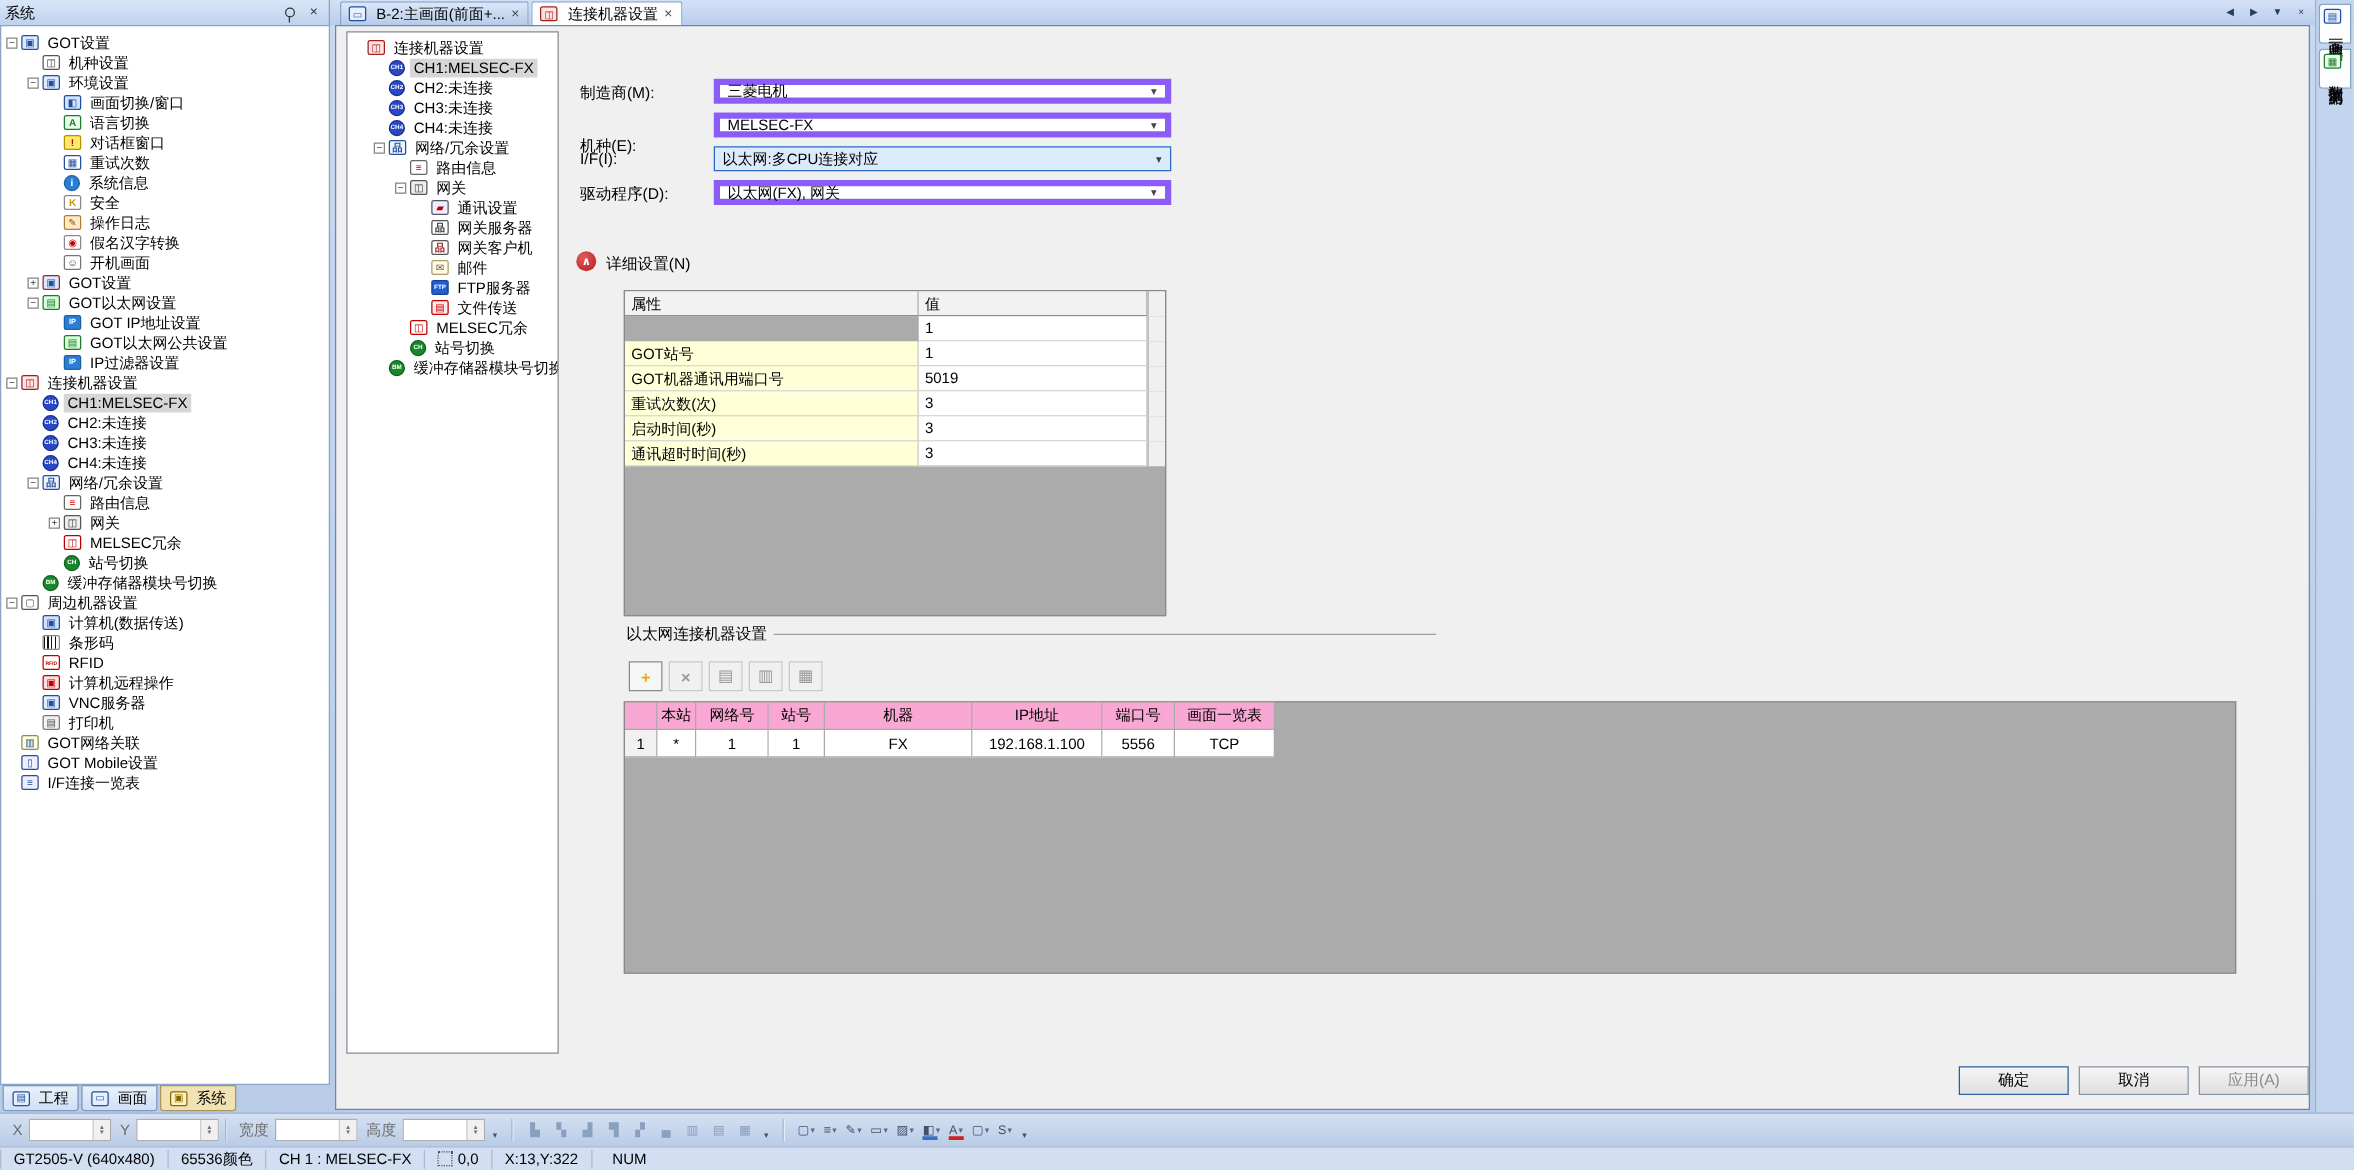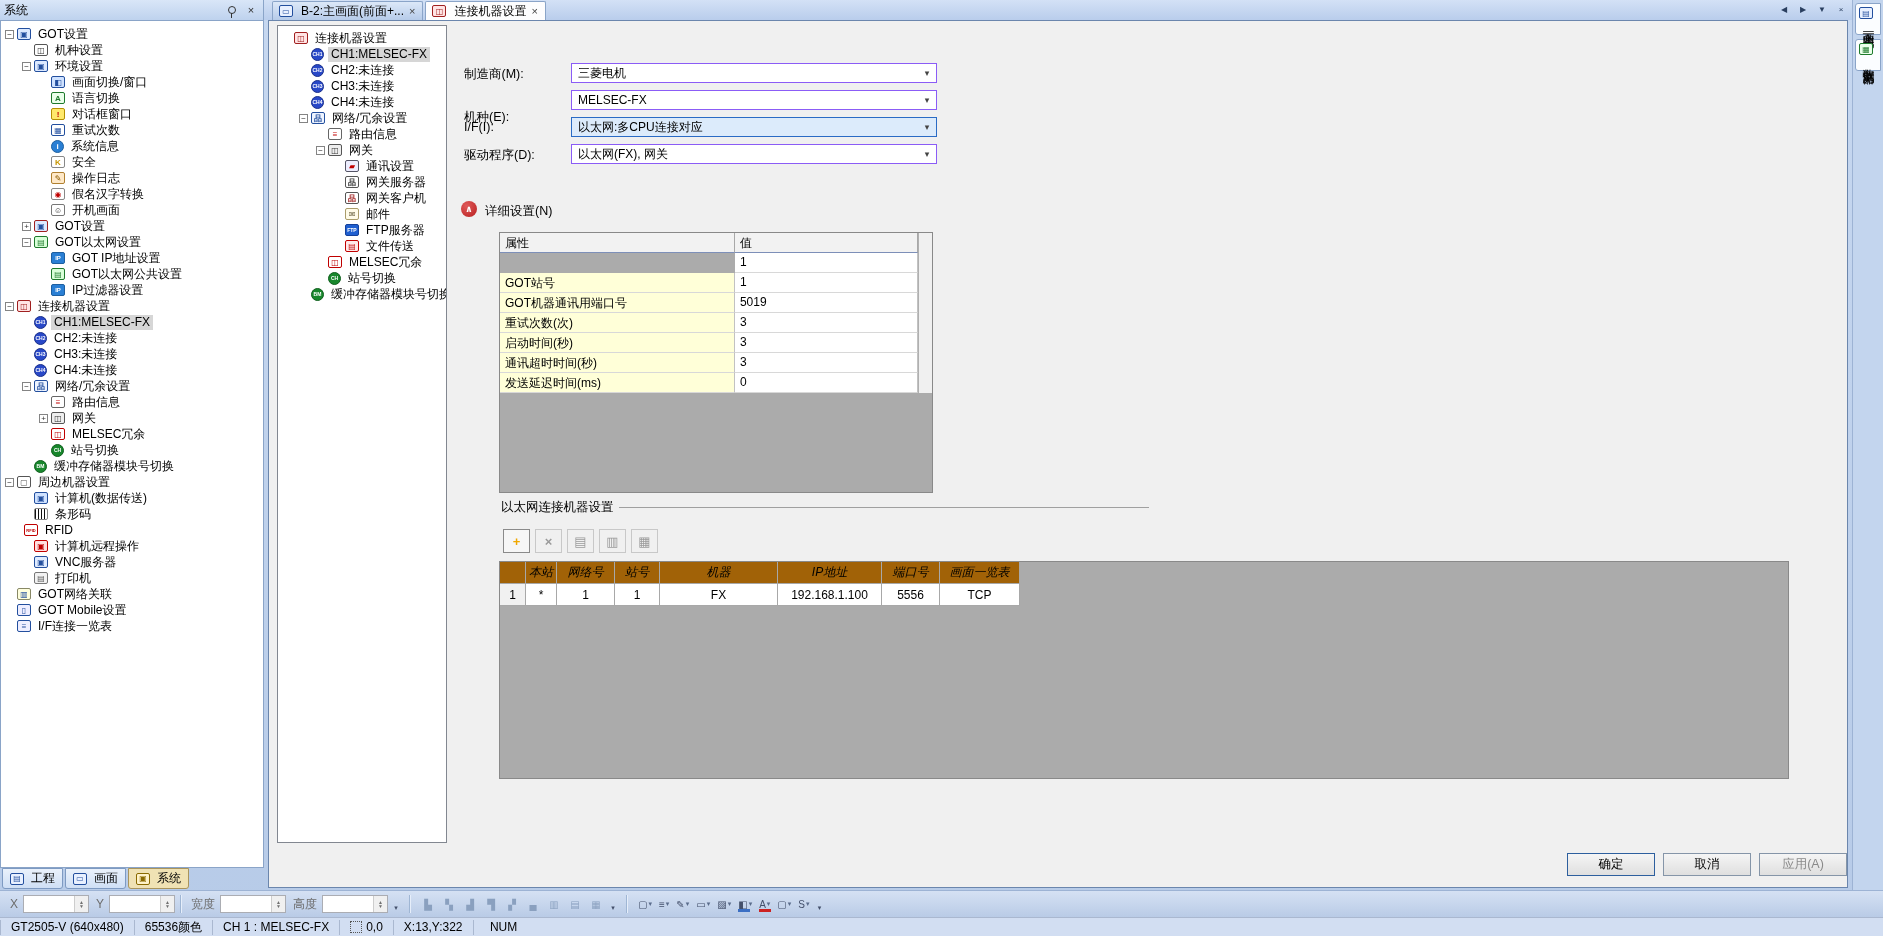--- a/index.html
+++ b/index.html
@@ -55,21 +55,21 @@
   .ltab{display:flex;align-items:center;gap:3px;padding:0 7px;height:19px;
         background:linear-gradient(#eaf1fb,#cfdff5);border:1px solid #7e9ac2;
         border-radius:0 0 3px 3px;}
   .ltab.active{background:#f0e2b4;border-color:#a9945c;}
   
   .doc{position:absolute;left:268px;top:20px;width:1580px;height:868px;background:#f0f0f0;
        border:1px solid #6b86ad;box-sizing:border-box;}
   .dlg-tree{position:absolute;left:8px;top:4px;width:170px;height:818px;background:#fff;
             border:1px solid #828790;box-sizing:border-box;overflow:hidden;padding-top:4px;}
   .flabel{position:absolute;left:195px;font-size:12.5px;}
-  .combo{position:absolute;left:302px;width:366px;height:20px;background:#fff;border:1px solid #8b5cf6;
+  .combo{position:absolute;left:302px;width:366px;height:20px;background:#fff;border:5px solid #8b5cf6;
          box-sizing:border-box;display:flex;align-items:center;}
   .combo.focused{background:#dcebfb;border:1px solid #2a6bc5;}
   .combo-val{flex:1;padding-left:6px;white-space:nowrap;overflow:hidden;}
   .combo-arrow{width:18px;text-align:center;color:#444;font-size:9px;}
   .detail-toggle{position:absolute;left:192px;top:180px;width:16px;height:16px;border-radius:50%;
                  background:radial-gradient(circle at 35% 30%,#e05a5a,#b81f1f);color:#fff;
                  display:flex;align-items:center;justify-content:center;font-size:9px;font-weight:bold;}
   .detail-label{position:absolute;left:216px;top:182px;font-size:12.5px;}
   .gray-box{position:absolute;background:#ababab;border:1px solid #898989;box-sizing:border-box;}
   #detail-area{left:230px;top:211px;width:434px;height:261px;}
@@ -84,21 +84,21 @@
   .eth-label{position:absolute;left:232px;top:478px;font-size:12.5px;}
   .eth-line{position:absolute;left:350px;top:486px;width:530px;border-top:1px solid #a0a0a0;}
   .eth-toolbar{position:absolute;left:234px;top:508px;display:flex;gap:5px;}
   .tbtn{width:27px;height:24px;display:flex;align-items:center;justify-content:center;
         box-sizing:border-box;font-size:13px;font-weight:bold;}
   .tbtn.en{background:#f6f6f6;border:1px solid #8a8a8a;color:#f0a800;}
   .tbtn.dis{background:#f0f0f0;border:1px solid #c8c8c8;color:#9a9a9a;}
   .et-row{display:flex;height:22px;}
   .et-cell{box-sizing:border-box;display:flex;align-items:center;justify-content:center;
            border-right:1px solid #a8a8a8;border-bottom:1px solid #a8a8a8;overflow:hidden;white-space:nowrap;}
-  .et-h{background:#a16207;font-style:italic;}
+  .et-h{background:#f9a8d4;}
   .et-d{background:#fff;}
   .et-num{background:#f1f1f1;}
   .dlg-btn{position:absolute;width:88px;height:23px;background:linear-gradient(#f5f5f5,#dfdfdf);
            border:1px solid #8595a8;display:flex;align-items:center;justify-content:center;
            box-sizing:border-box;font-size:12.5px;}
   .dlg-btn.default{border:1px solid #2d5f9e;}
   .dlg-btn.disabled{color:#8a8a8a;}
   
   .btoolbar{position:absolute;left:0;top:890px;width:100%;height:27px;
             background:linear-gradient(#d5e1f3,#b9cbe6);border-top:1px solid #9db3d4;
@@ -320,21 +320,21 @@
       <div class="ti" style="padding-left: 21px;">
         <span class="exp none"></span>
         <span class="ic" style="color: rgb(35, 79, 158); background: rgb(207, 226, 255); border-color: rgb(35, 79, 158);">▣</span>
         <span class="tl">计算机(数据传送)</span>
       </div>
       <div class="ti" style="padding-left: 21px;">
         <span class="exp none"></span>
         <span class="ic bars"></span>
         <span class="tl">条形码</span>
       </div>
-      <div class="ti" style="padding-left: 11px; text-align: right;">
+      <div class="ti" style="padding-left: 21px; text-align: right;">
         <span class="exp none"></span>
         <span class="ic" style="color: rgb(192, 0, 0); background: rgb(255, 255, 255); border-color: rgb(192, 0, 0); font-size: 4px;">RFID</span>
         <span class="tl">RFID</span>
       </div>
       <div class="ti" style="padding-left: 21px;">
         <span class="exp none"></span>
         <span class="ic" style="color: rgb(192, 0, 0); background: rgb(255, 224, 224); border-color: rgb(192, 0, 0);">▣</span>
         <span class="tl">计算机远程操作</span>
       </div>
       <div class="ti" style="padding-left: 21px;">
@@ -520,25 +520,20 @@
           <div class="dt-strip"></div>
         </div>
         <div class="dt-row">
           <div class="dt-cell dt-attr" style="width: 236px;">启动时间(秒)</div>
           <div class="dt-cell dt-val" style="width: 184px;">3</div>
           <div class="dt-strip"></div>
         </div>
         <div class="dt-row">
           <div class="dt-cell dt-attr" style="width: 236px;">通讯超时时间(秒)</div>
           <div class="dt-cell dt-val" style="width: 184px;">3</div>
-          <div class="dt-strip"></div>
-        </div>
-        <div class="dt-row">
-          <div class="dt-cell dt-attr" style="width: 236px;">发送延迟时间(ms)</div>
-          <div class="dt-cell dt-val" style="width: 184px;">0</div>
           <div class="dt-strip"></div>
         </div>
       </div>
   </div>
   <div class="eth-label">以太网连接机器设置</div>
   <div class="eth-line"></div>
   <div class="eth-toolbar" id="eth-toolbar">
       <div class="tbtn en">+</div>
       <div class="tbtn dis">×</div>
       <div class="tbtn dis">▤</div>

